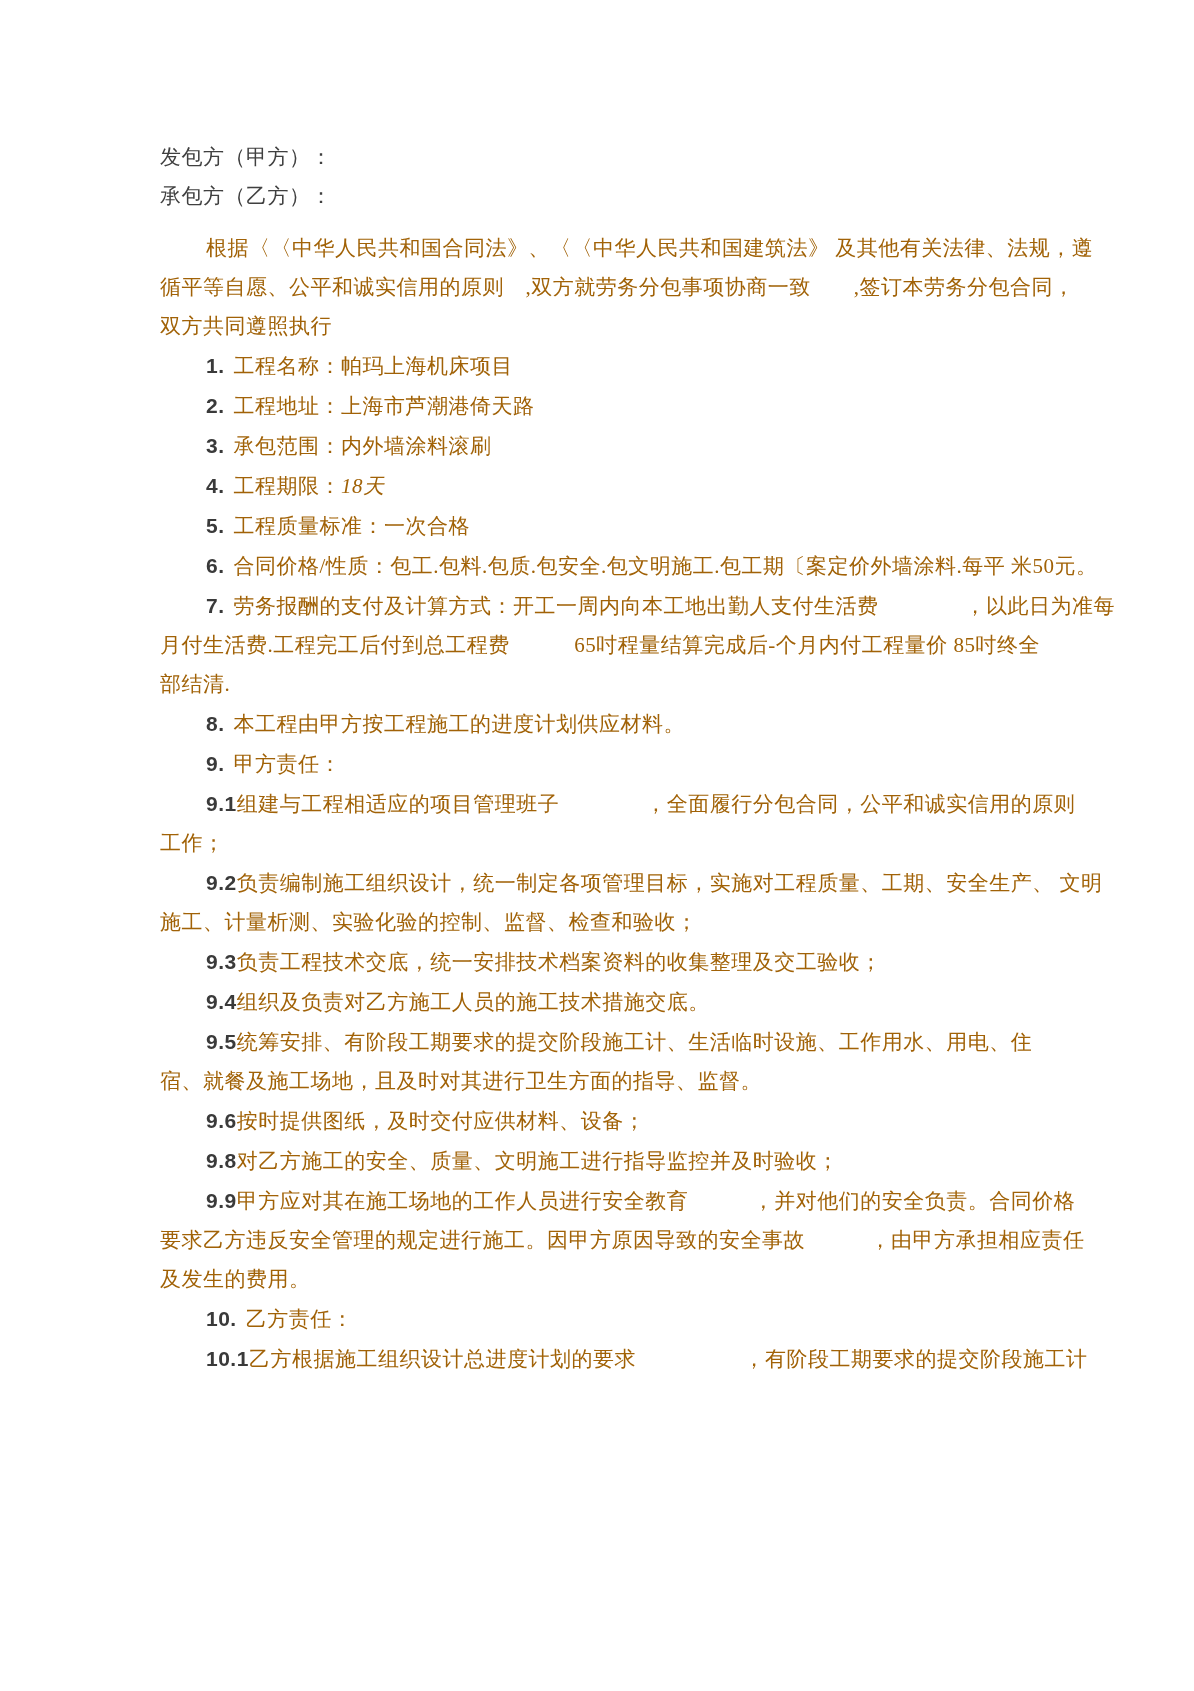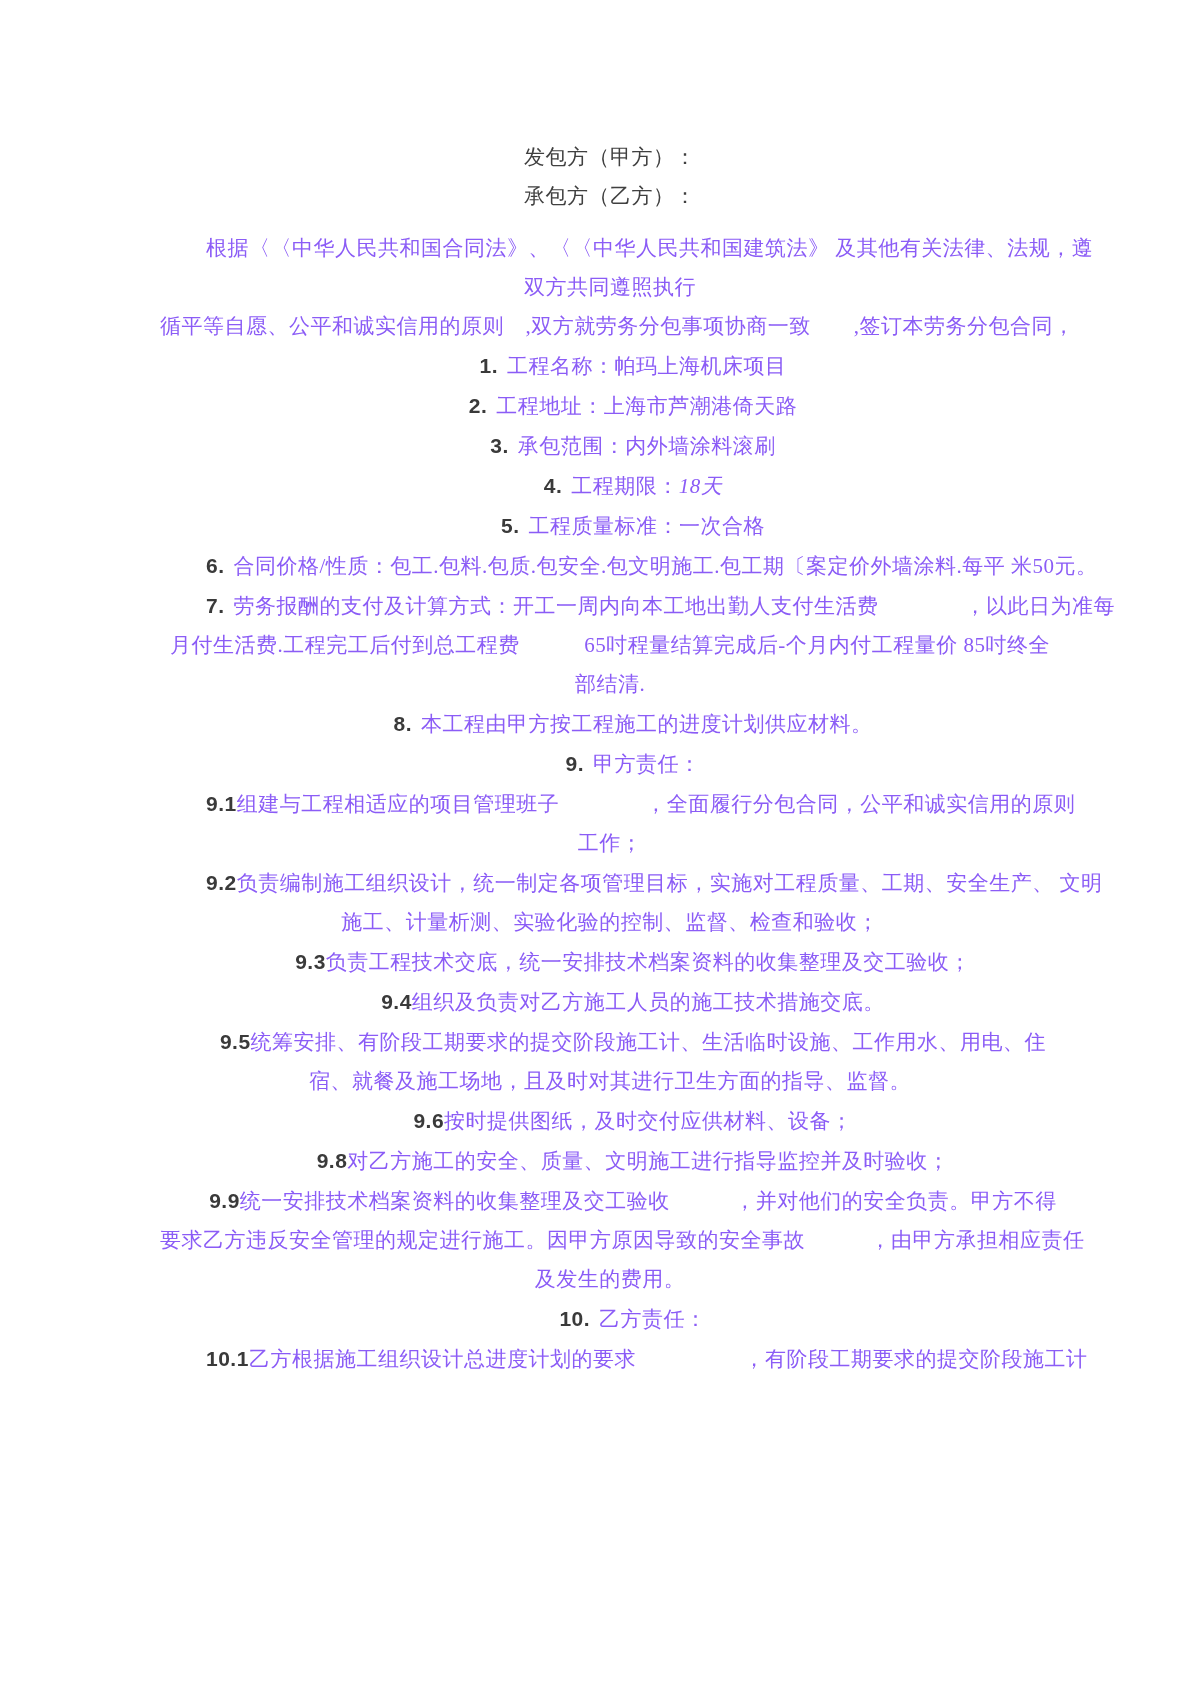--- a/index.html
+++ b/index.html
@@ -21,55 +21,54 @@
     position: absolute;
     left: 160px;
     top: 138px;
     width: 900px;
     font-size: 21px;
     line-height: 39px;
   }
   .line {
     white-space: nowrap;
     letter-spacing: 0.5px;
-    text-align: center;
   }
   .line.indent {
     padding-left: 46px;
   }
   .spacer {
     height: 13px;
   }
   .num {
     font-family: "Liberation Sans", "DejaVu Sans", sans-serif;
     font-weight: bold;
     color: #3a3a3a;
   }
   .num.main {
     margin-right: 9px;
   }
   .txt {
-    color: #8b5cf6;
+    color: #a16207;
   }
   .italic {
     font-style: italic;
   }
 </style>
 </head>
 <body>
 
 <div class="page">
   <div class="content">
     <div class="line">发包方（甲方）：</div>
     <div class="line">承包方（乙方）：</div>
     <div class="spacer"></div>
     <div id="doc-lines">
         <div class="line indent"><span class="txt">根据〈〈中华人民共和国合同法》、〈〈中华人民共和国建筑法》 及其他有关法律、法规，遵</span></div>
+        <div class="line"><span class="txt">循平等自愿、公平和诚实信用的原则　,双方就劳务分包事项协商一致　　,签订本劳务分包合同，</span></div>
         <div class="line"><span class="txt">双方共同遵照执行</span></div>
-        <div class="line"><span class="txt">循平等自愿、公平和诚实信用的原则　,双方就劳务分包事项协商一致　　,签订本劳务分包合同，</span></div>
         <div class="line indent"><span class="num main">1.</span><span class="txt">工程名称：帕玛上海机床项目</span></div>
         <div class="line indent"><span class="num main">2.</span><span class="txt">工程地址：上海市芦潮港倚天路</span></div>
         <div class="line indent"><span class="num main">3.</span><span class="txt">承包范围：内外墙涂料滚刷</span></div>
         <div class="line indent"><span class="num main">4.</span><span class="txt">工程期限：</span><span class="txt italic">18天</span></div>
         <div class="line indent"><span class="num main">5.</span><span class="txt">工程质量标准：一次合格</span></div>
         <div class="line indent"><span class="num main">6.</span><span class="txt">合同价格/性质：包工.包料.包质.包安全.包文明施工.包工期〔案定价外墙涂料.每平 米50元。</span></div>
         <div class="line indent"><span class="num main">7.</span><span class="txt">劳务报酬的支付及计算方式：开工一周内向本工地出勤人支付生活费　　　　，以此日为准每</span></div>
         <div class="line"><span class="txt">月付生活费.工程完工后付到总工程费　　　65吋程量结算完成后-个月内付工程量价 85吋终全</span></div>
         <div class="line"><span class="txt">部结清.</span></div>
         <div class="line indent"><span class="num main">8.</span><span class="txt">本工程由甲方按工程施工的进度计划供应材料。</span></div>
@@ -77,20 +76,20 @@
         <div class="line indent"><span class="num">9.1</span><span class="txt">组建与工程相适应的项目管理班子　　　　，全面履行分包合同，公平和诚实信用的原则</span></div>
         <div class="line"><span class="txt">工作；</span></div>
         <div class="line indent"><span class="num">9.2</span><span class="txt">负责编制施工组织设计，统一制定各项管理目标，实施对工程质量、工期、安全生产、 文明</span></div>
         <div class="line"><span class="txt">施工、计量析测、实验化验的控制、监督、检查和验收；</span></div>
         <div class="line indent"><span class="num">9.3</span><span class="txt">负责工程技术交底，统一安排技术档案资料的收集整理及交工验收；</span></div>
         <div class="line indent"><span class="num">9.4</span><span class="txt">组织及负责对乙方施工人员的施工技术措施交底。</span></div>
         <div class="line indent"><span class="num">9.5</span><span class="txt">统筹安排、有阶段工期要求的提交阶段施工计、生活临时设施、工作用水、用电、住</span></div>
         <div class="line"><span class="txt">宿、就餐及施工场地，且及时对其进行卫生方面的指导、监督。</span></div>
         <div class="line indent"><span class="num">9.6</span><span class="txt">按时提供图纸，及时交付应供材料、设备；</span></div>
         <div class="line indent"><span class="num">9.8</span><span class="txt">对乙方施工的安全、质量、文明施工进行指导监控并及时验收；</span></div>
-        <div class="line indent"><span class="num">9.9</span><span class="txt">统一安排技术档案资料的收集整理及交工验收　　　，并对他们的安全负责。甲方不得</span></div>
+        <div class="line indent"><span class="num">9.9</span><span class="txt">甲方应对其在施工场地的工作人员进行安全教育　　　，并对他们的安全负责。合同价格</span></div>
         <div class="line"><span class="txt">要求乙方违反安全管理的规定进行施工。因甲方原因导致的安全事故　　　，由甲方承担相应责任</span></div>
         <div class="line"><span class="txt">及发生的费用。</span></div>
         <div class="line indent"><span class="num main">10.</span><span class="txt">乙方责任：</span></div>
         <div class="line indent"><span class="num">10.1</span><span class="txt">乙方根据施工组织设计总进度计划的要求　　　　　，有阶段工期要求的提交阶段施工计</span></div>
       </div>
   </div>
 </div>
 
 </body></html>

